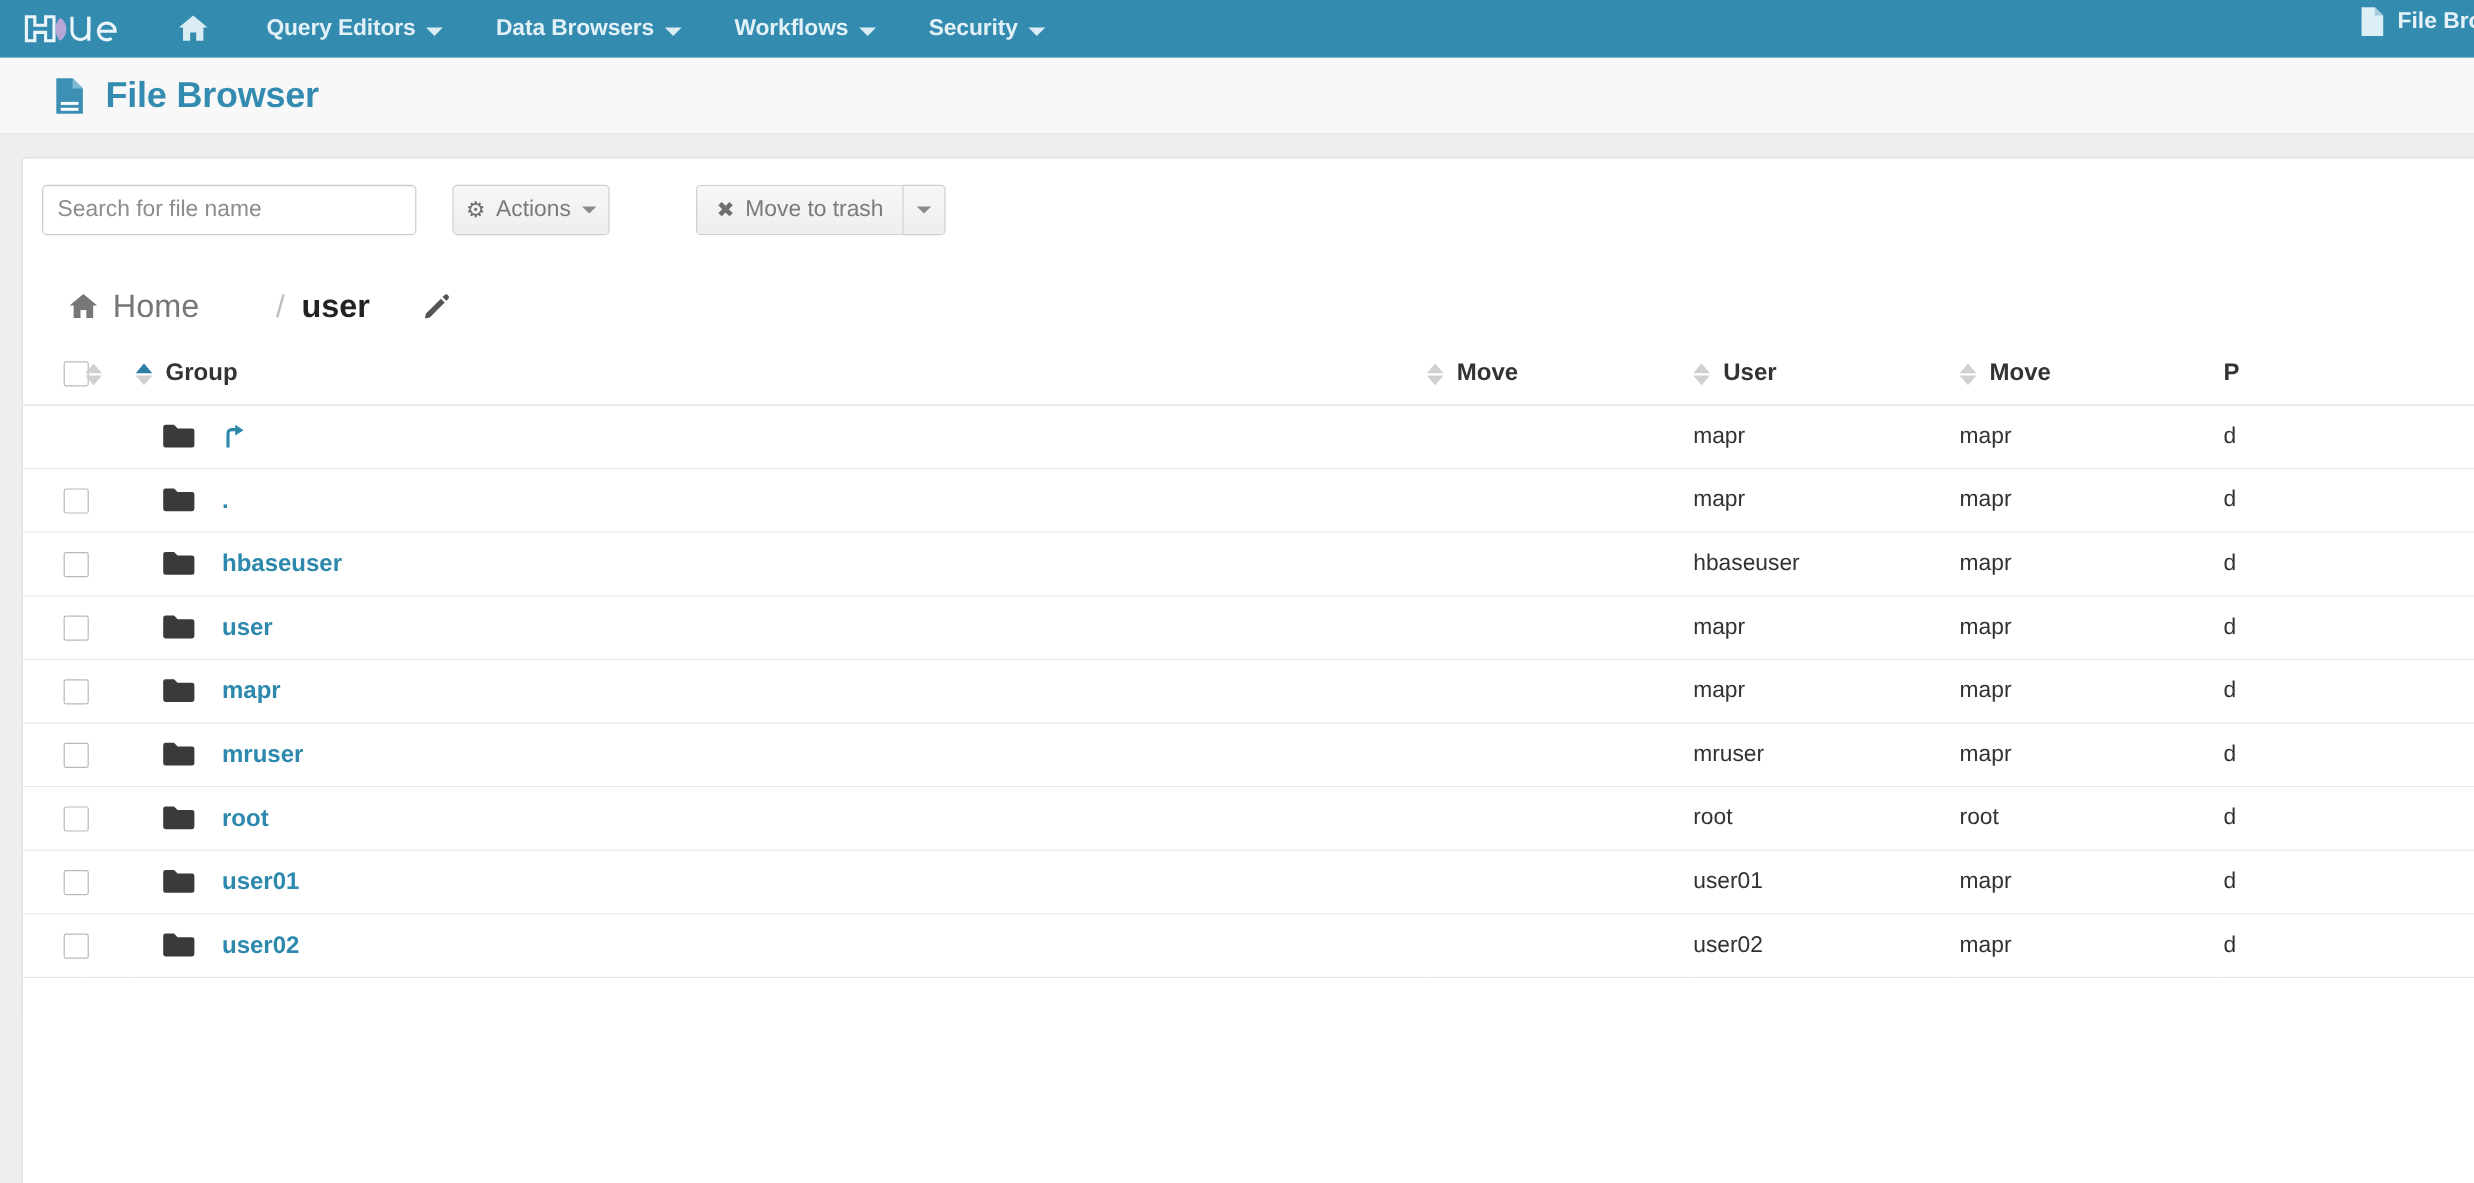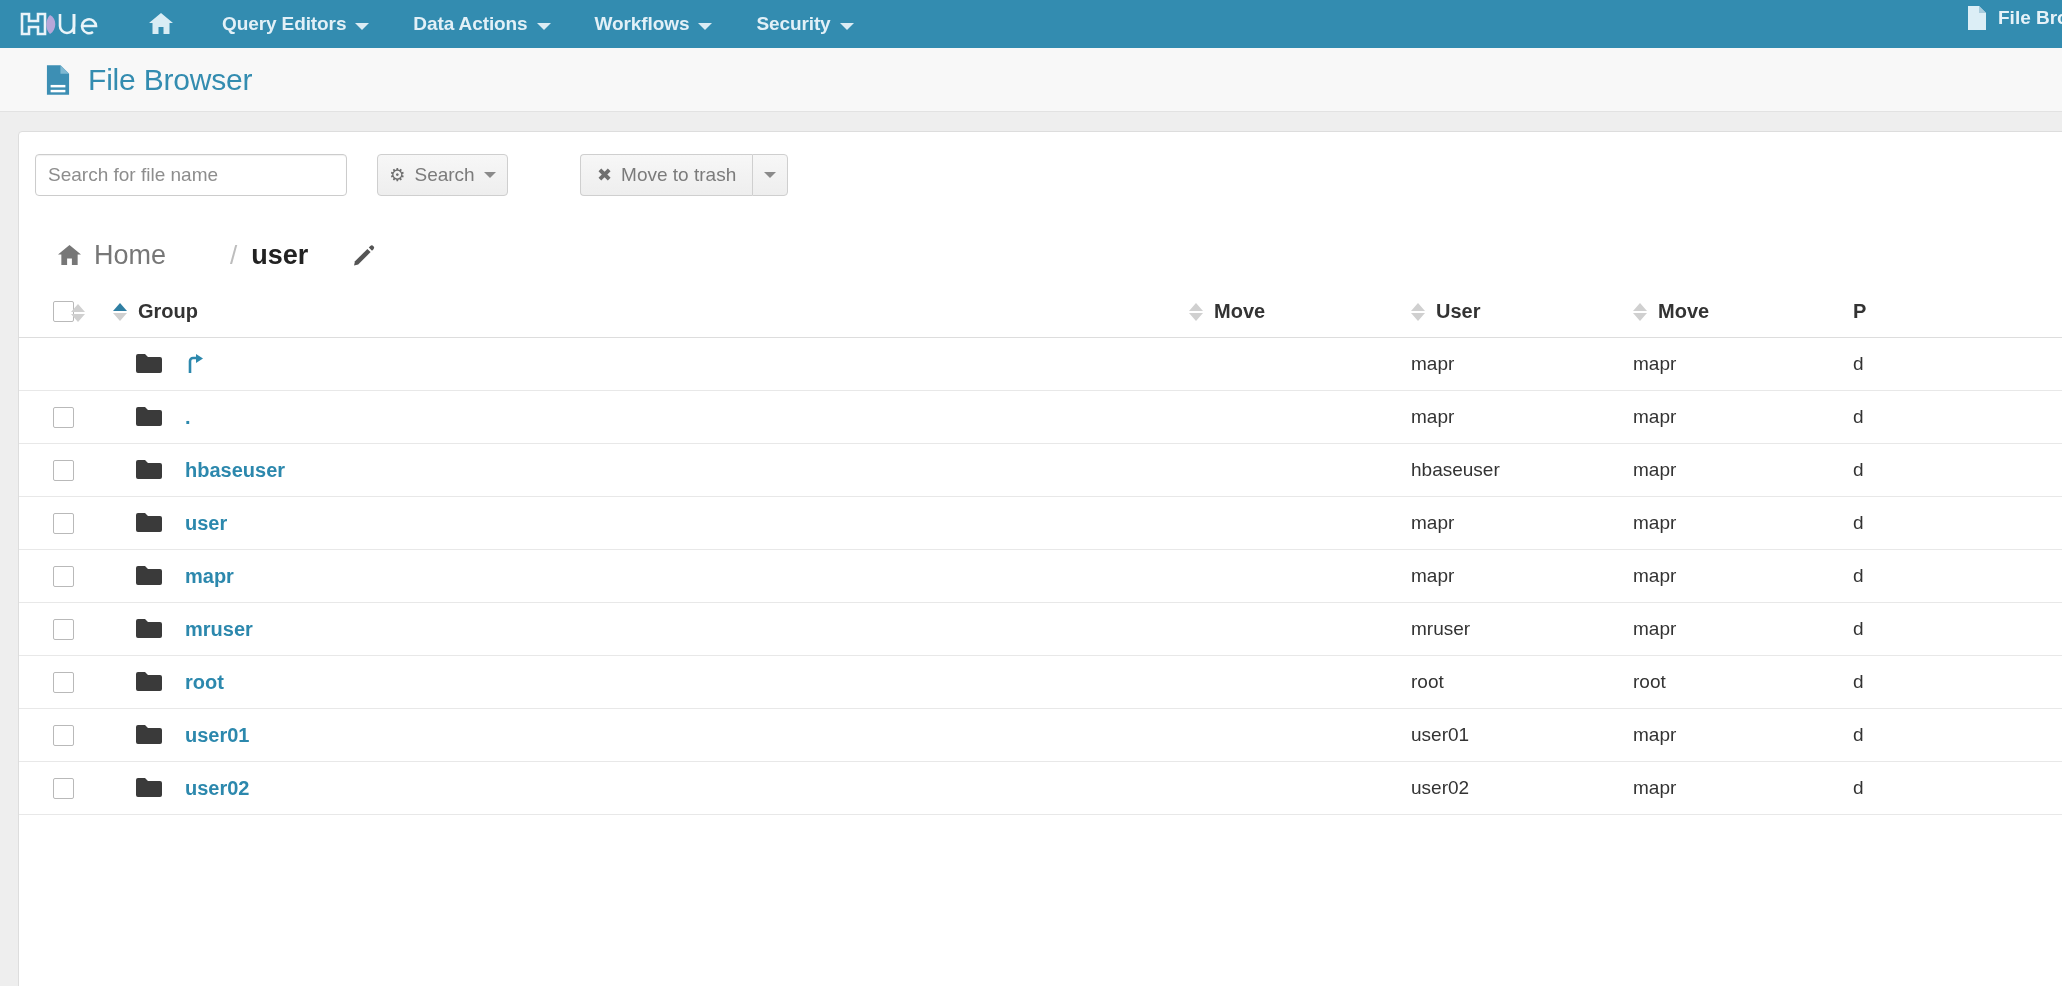--- a/index.html
+++ b/index.html
@@ -84,21 +84,21 @@
     background: #f8f8f8;
     border-bottom: 1px solid #e2e2e2;
     display: flex;
     align-items: center;
     padding-left: 44px;
     gap: 16px;
   }
   .subheader .title {
     color: #338cb0;
     font-size: 30px;
-    font-weight: normal;
+    font-weight: bold;
     letter-spacing: -0.2px;
   }
 
   
   .page-body {
     padding: 19px 16px 0 18px;
     height: 886px;
   }
   .card {
     background: #ffffff;
@@ -291,21 +291,21 @@
     <svg width="26" height="24" viewBox="0 0 26 24" aria-hidden="true">
       <path d="M13 1 L25 11 h-3.5 v11 h-6 v-7 h-5 v7 h-6 V11 H1 Z"></path>
     </svg>
   </div>
 
   <div class="nav-item">
     <span>Query Editors</span>
     <i class="caret-down"></i>
   </div>
   <div class="nav-item">
-    <span>Data Actions</span>
+    <span>Data Browsers</span>
     <i class="caret-down"></i>
   </div>
   <div class="nav-item">
     <span>Workflows</span>
     <i class="caret-down"></i>
   </div>
   <div class="nav-item">
     <span>Security</span>
     <i class="caret-down"></i>
   </div>
@@ -330,21 +330,21 @@
 </div>
 
 <div class="page-body">
   <div class="card">
 
     <div class="toolbar">
       <input class="search-input" type="text" placeholder="Search for file name" style="">
 
       <button class="btn btn-actions">
         <span class="gear">⚙</span>
-        <span>Search</span>
+        <span>Actions</span>
         <i class="bcaret"></i>
       </button>
 
       <span class="split-wrap">
         <button class="btn btn-trash">
           <span class="times">✖</span>
           <span>Move to trash</span>
         </button>
         <button class="btn btn-trash-caret">
           <i class="bcaret"></i>

